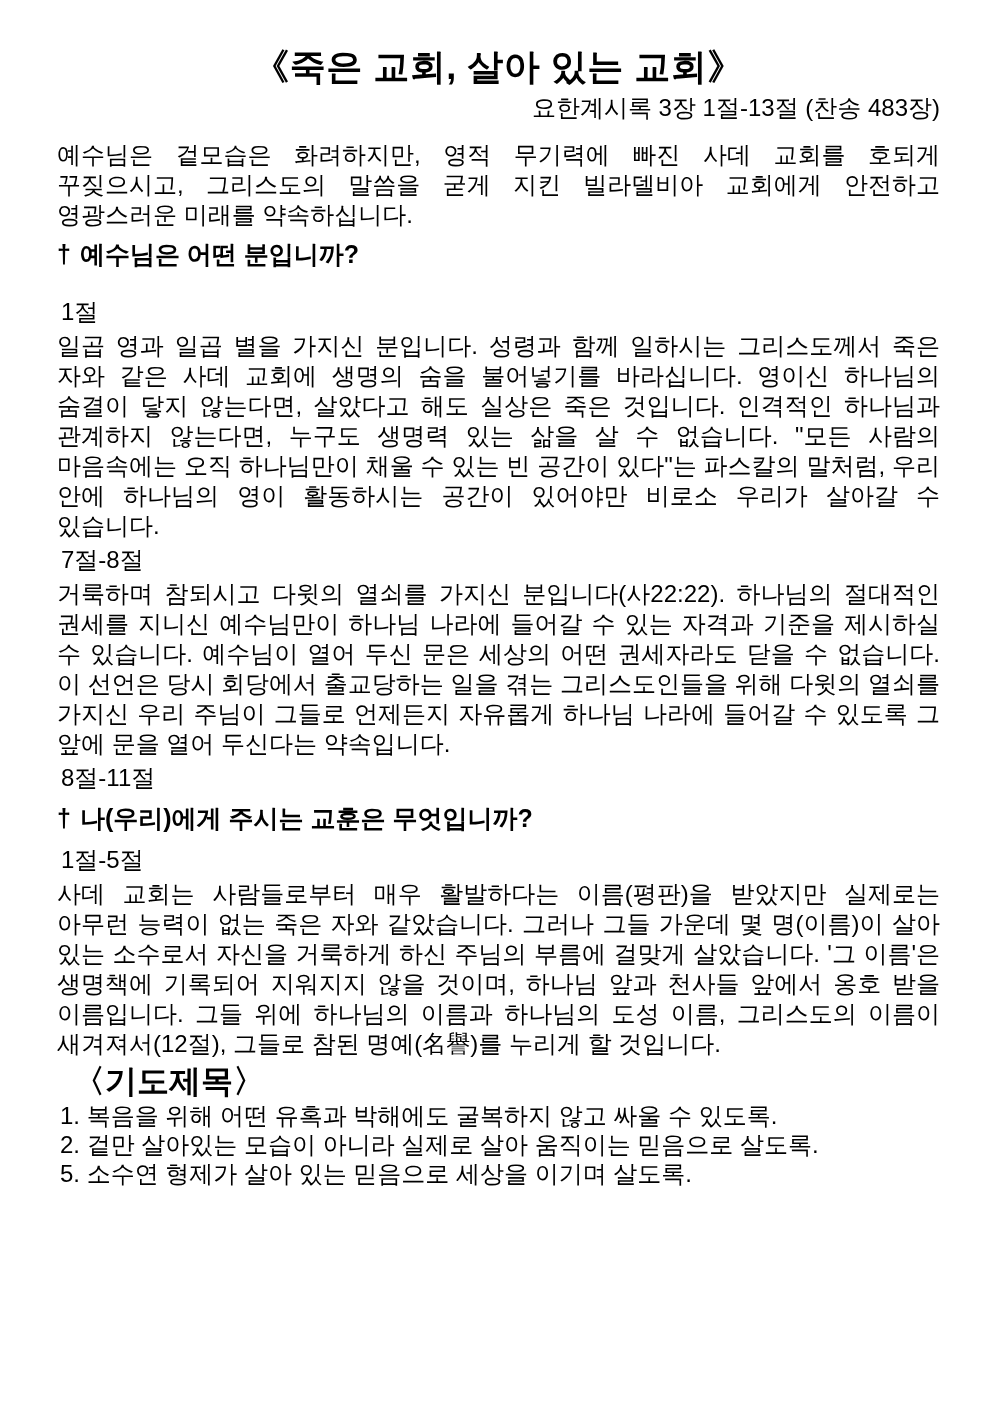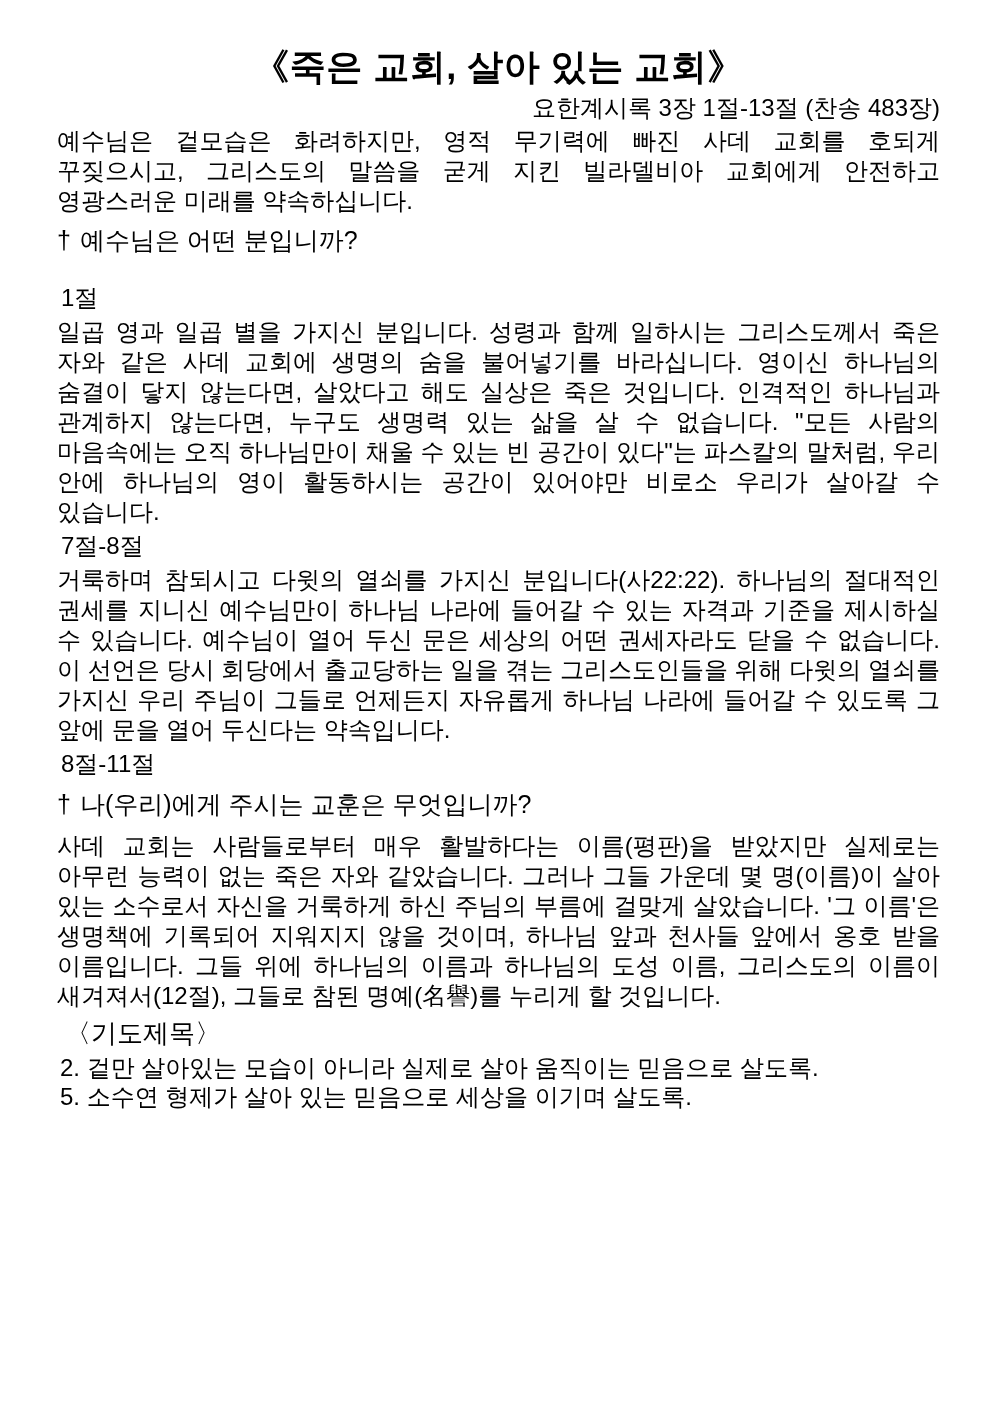--- a/index.html
+++ b/index.html
@@ -34,40 +34,40 @@
     line-height: 32px;
     margin-top: 2px;
   }
   .body-par {
     font-size: 24px;
     line-height: 30px;
     text-align: justify;
     word-break: keep-all;
     margin: 0;
   }
-  .intro { margin-top: 2px; }
+  .intro { margin-top: 16px; }
   .section-heading {
     font-size: 25px;
-    font-weight: normal;
+    font-weight: bold;
     line-height: 33px;
     white-space: nowrap;
   }
   .heading-1 { margin: 8px 0 26px 0; }
   .heading-2 { margin: 9px 0 10px 0; }
   .dagger { margin-right: 9px; }
   .verse-label {
     font-size: 24px;
     line-height: 30px;
     margin: 4px;
   }
   .prayer-heading {
-    font-size: 26px;
-    font-weight: normal;
+    font-size: 32px;
+    font-weight: bold;
     line-height: 33px;
-    margin: 6px 0 3px 0;
+    margin: 6px 0 3px 8px;
     padding-left: 8px;
     white-space: nowrap;
   }
   .prayer-item {
     font-size: 24px;
     line-height: 29px;
     word-break: keep-all;
     margin: 0;
     padding-left: 3px;
   }
@@ -95,22 +95,24 @@
     <p class="body-par">거룩하며 참되시고 다윗의 열쇠를 가지신 분입니다(사22:22). 하나님의 절대적인 권세를 지니신 예수님만이 하나님 나라에 들어갈 수 있는 자격과 기준을 제시하실 수 있습니다. 예수님이 열어 두신 문은 세상의 어떤 권세자라도 닫을 수 없습니다. 이 선언은 당시 회당에서 출교당하는 일을 겪는 그리스도인들을 위해 다윗의 열쇠를 가지신 우리 주님이 그들로 언제든지 자유롭게 하나님 나라에 들어갈 수 있도록 그 앞에 문을 열어 두신다는 약속입니다.</p>
 
     <div class="verse-label">8절-11절</div>
   </div>
 
   <div>
     <div class="section-heading heading-2">
       <span class="dagger">†</span><span>나(우리)에게 주시는 교훈은 무엇입니까?</span>
     </div>
 
+    <div class="verse-label">1절-5절</div>
     <p class="body-par">사데 교회는 사람들로부터 매우 활발하다는 이름(평판)을 받았지만 실제로는 아무런 능력이 없는 죽은 자와 같았습니다. 그러나 그들 가운데 몇 명(이름)이 살아 있는 소수로서 자신을 거룩하게 하신 주님의 부름에 걸맞게 살았습니다. '그 이름'은 생명책에 기록되어 지워지지 않을 것이며, 하나님 앞과 천사들 앞에서 옹호 받을 이름입니다. 그들 위에 하나님의 이름과 하나님의 도성 이름, 그리스도의 이름이 새겨져서(12절), 그들로 참된 명예(名譽)를 누리게 할 것입니다.</p>
   </div>
 
   <div>
     <div class="prayer-heading">〈기도제목〉</div>
+    <p class="prayer-item">1. 복음을 위해 어떤 유혹과 박해에도 굴복하지 않고 싸울 수 있도록.</p>
     <p class="prayer-item">2. 겉만 살아있는 모습이 아니라 실제로 살아 움직이는 믿음으로 살도록.</p>
     <p class="prayer-item">5. 소수연 형제가 살아 있는 믿음으로 세상을 이기며 살도록.</p>
   </div>
 
 </div>
 
 </body></html>

